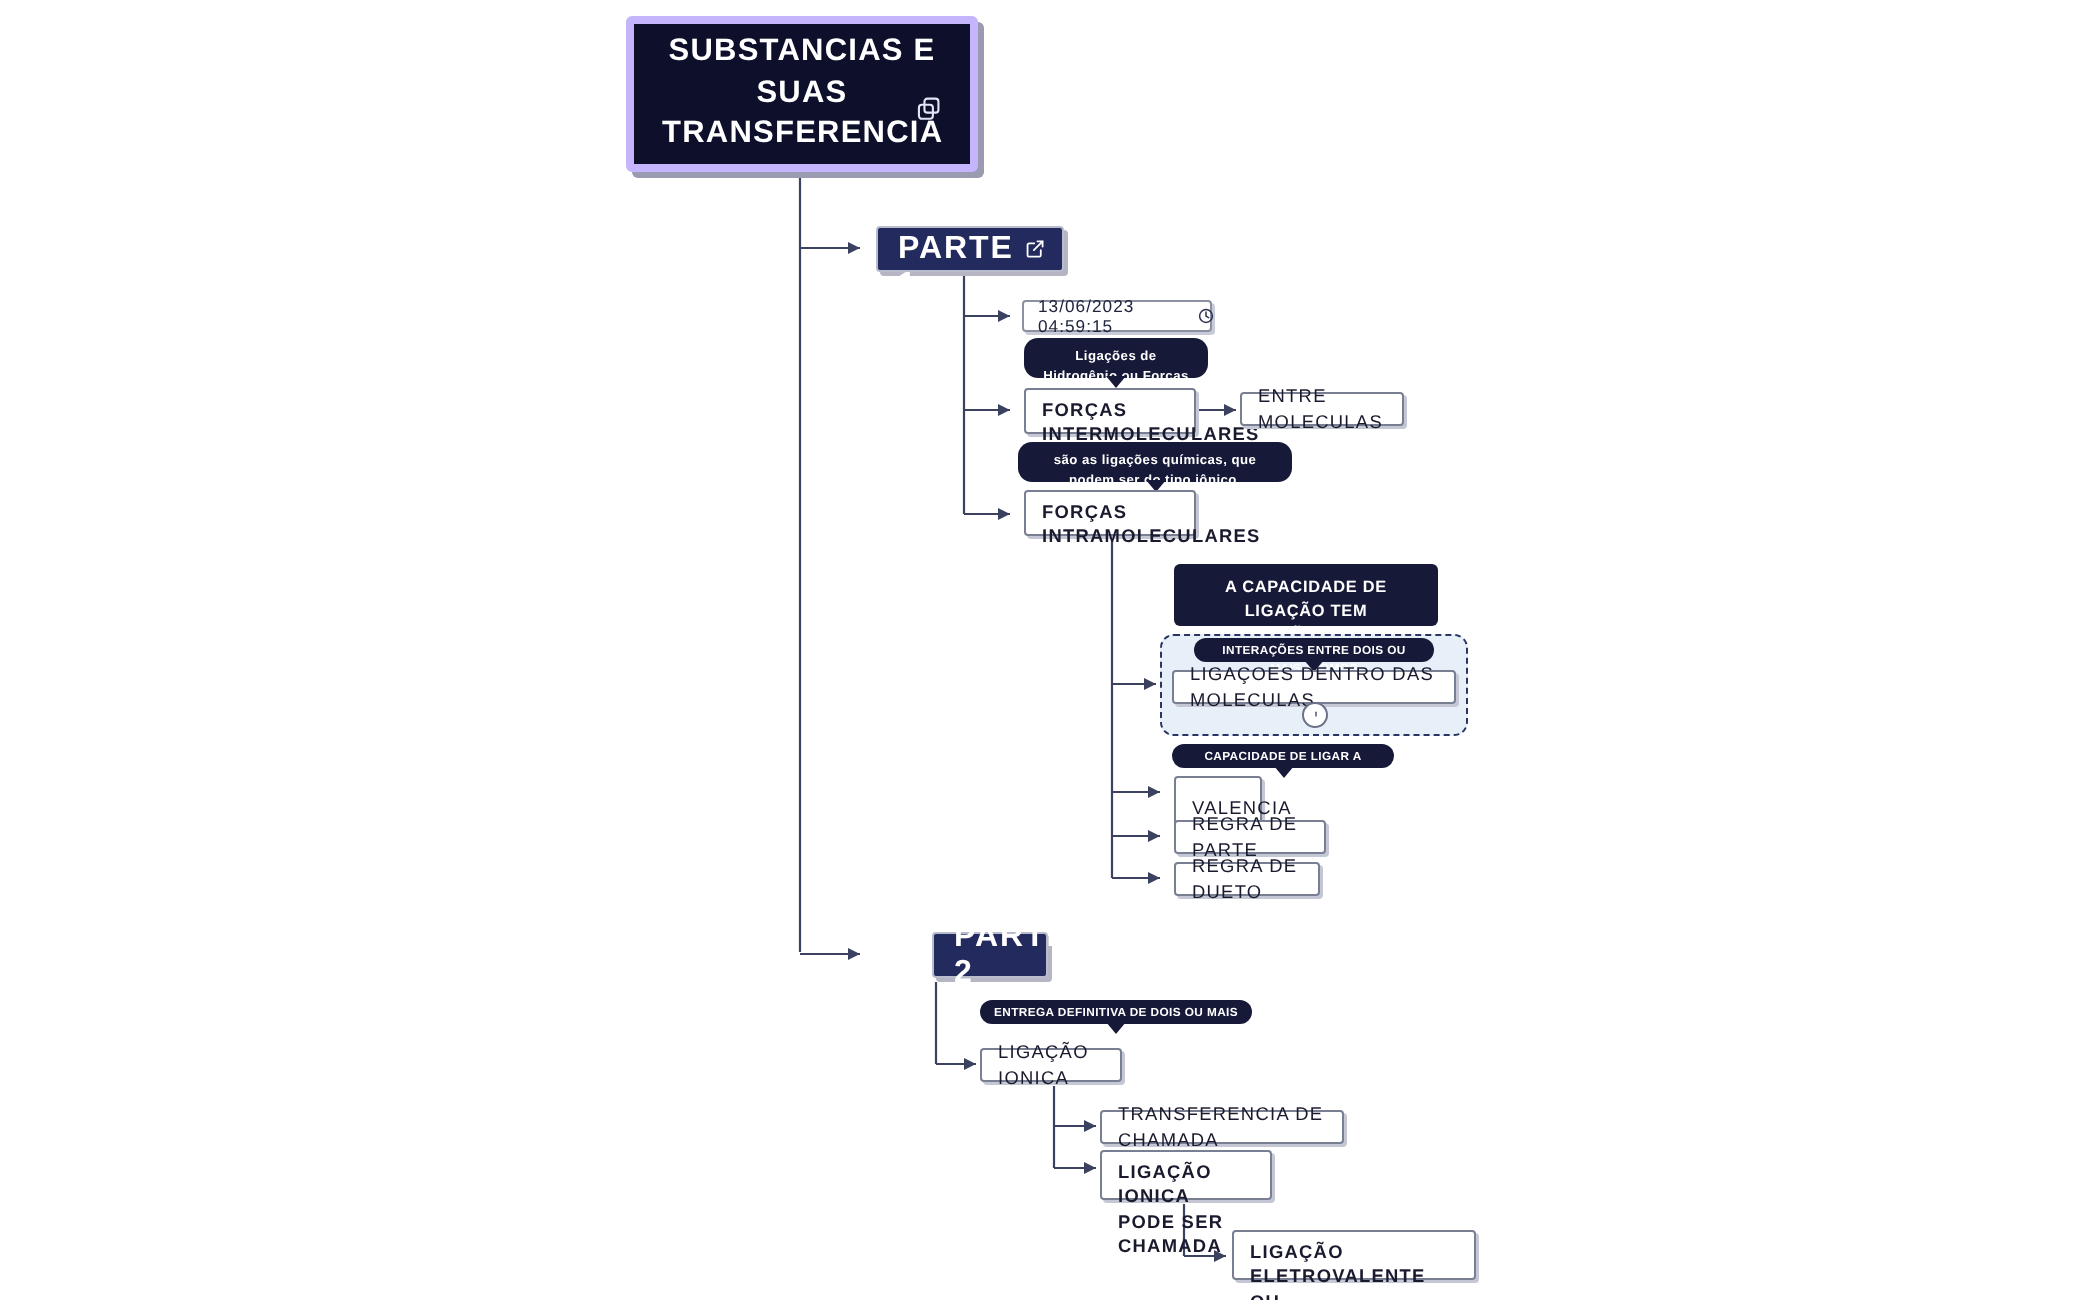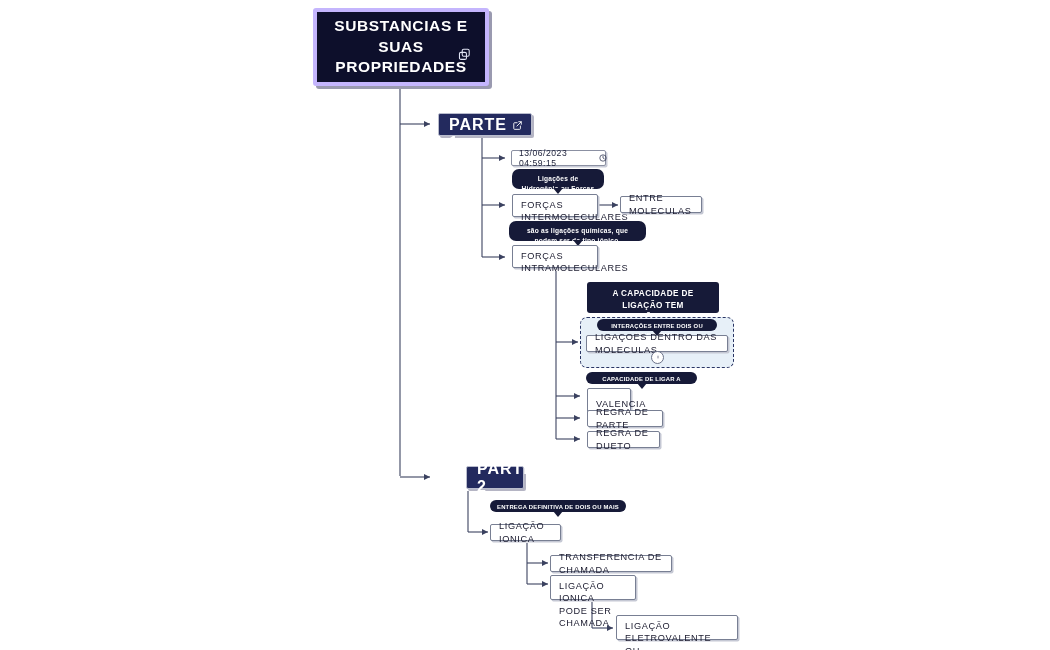--- a/index.html
+++ b/index.html
@@ -88,20 +88,21 @@
     padding: 4px 8px;
     font-size: 9.2px;
     letter-spacing: 0.07em;
     box-shadow: 1.5px 1.5px 0 0 #c5c8d4;
     line-height: 1.35;
   }
   .plain-node.multiline {
     display: block;
     padding-top: 4px;
     padding-bottom: 12px;
+    font-weight: bold;
   }
   .plain-node .ln {
     display: block;
   }
 
   
   .stamp-node {
     background: #ffffff;
     border: 1px solid #8b90a2;
     border-radius: 2px;
@@ -227,21 +228,21 @@
 
       <path d="M592,602 L592,628"></path>
       <path d="M592,628 L613,628" marker-end="url(#arrow)"></path>
     </g>
   </svg>
 
   <div class="node root-node" style="left:313px; top:8px; width:176px; height:78px;">
     <div class="root-title">
       <span>SUBSTANCIAS E</span><br>
       <span>SUAS</span><br>
-      <span>PROPRIEDADES</span>
+      <span>TRANSFERENCIA</span>
     </div>
     <span class="root-icon copy-icon">
       <svg width="13" height="13" viewBox="0 0 16 16" fill="none" stroke="#e2e5f5" stroke-width="1.3">
         <rect x="5.2" y="1.6" width="8.6" height="8.6" rx="1.8"></rect>
         <rect x="1.8" y="5.4" width="8.6" height="8.6" rx="1.8"></rect>
       </svg>
     </span>
   </div>
 
   <div class="node dark-node" style="left:438px; top:113px; width:94px; height:23px;">

